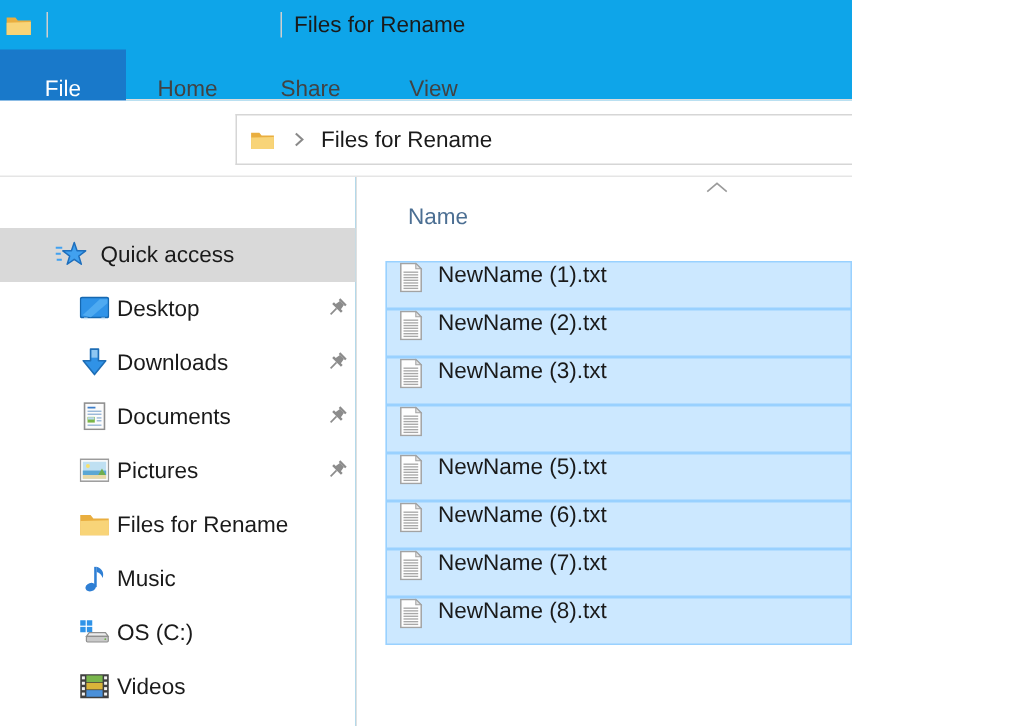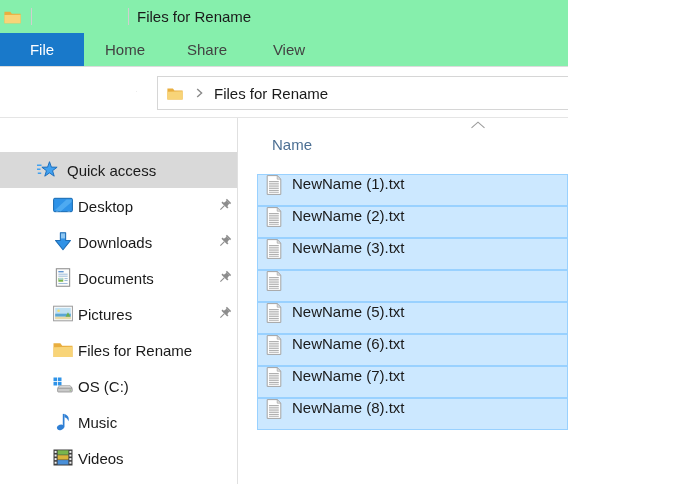--- a/index.html
+++ b/index.html
@@ -1,20 +1,20 @@
 <!DOCTYPE html>
 <html><head>
 <meta charset="utf-8">
 <style>
   html,body{margin:0;padding:0;background:#fff;}
-  .window{position:relative;width:568px;height:484px;background:#86efac;overflow:hidden;
+  .window{position:relative;width:568px;height:484px;background:#0ea5e9;overflow:hidden;
           font-family:"Liberation Sans","DejaVu Sans",sans-serif;font-size:15px;color:#1a1a1a;
           --accent:#1979ca;--sel:#cce8ff;--selb:#99d1ff;--side-sel:#d9d9d9;--hdr:#4c6f93;}
   .defs{position:absolute;width:0;height:0;overflow:hidden}
-  button{background:none;border:none;padding:8px;margin:0;font:inherit;color:inherit;cursor:default}
+  button{background:none;border:none;padding:18px;margin:0;font:inherit;color:inherit;cursor:default}
 
   
   .titlebar{position:absolute;left:0;top:0;width:100%;height:33px;display:flex;align-items:center}
   .tb-winicon{margin-left:4px;width:17px;height:14px;display:flex}
   .tb-sep{width:1px;height:17px;background:#cfcfcf}
   .sep1{margin-left:10px}.sep2{margin-left:5px}
   .qat-btn{display:flex;align-items:center}
   .qat-props{margin-left:15px;width:16px;height:18px}
   .qat-folder{margin-left:13px;width:17px;height:14px}
   .qat-drop{margin-left:14px;width:11px;height:9px}
@@ -327,33 +327,33 @@
           <svg>
             <use href="#folder-icon"></use>
           </svg>
         </span>
       <span class="side-label">Files for Rename</span>
 
     </div>
       <div class="side-item indent">
       <span class="side-icon">
           <svg>
+            <use href="#music-icon"></use>
+          </svg>
+        </span>
+      <span class="side-label">Music</span>
+
+    </div>
+      <div class="side-item indent">
+      <span class="side-icon">
+          <svg>
             <use href="#drive-icon"></use>
           </svg>
         </span>
       <span class="side-label">OS (C:)</span>
-
-    </div>
-      <div class="side-item indent">
-      <span class="side-icon">
-          <svg>
-            <use href="#music-icon"></use>
-          </svg>
-        </span>
-      <span class="side-label">Music</span>
 
     </div>
       <div class="side-item indent">
       <span class="side-icon">
           <svg>
             <use href="#videos-icon"></use>
           </svg>
         </span>
       <span class="side-label">Videos</span>
 

